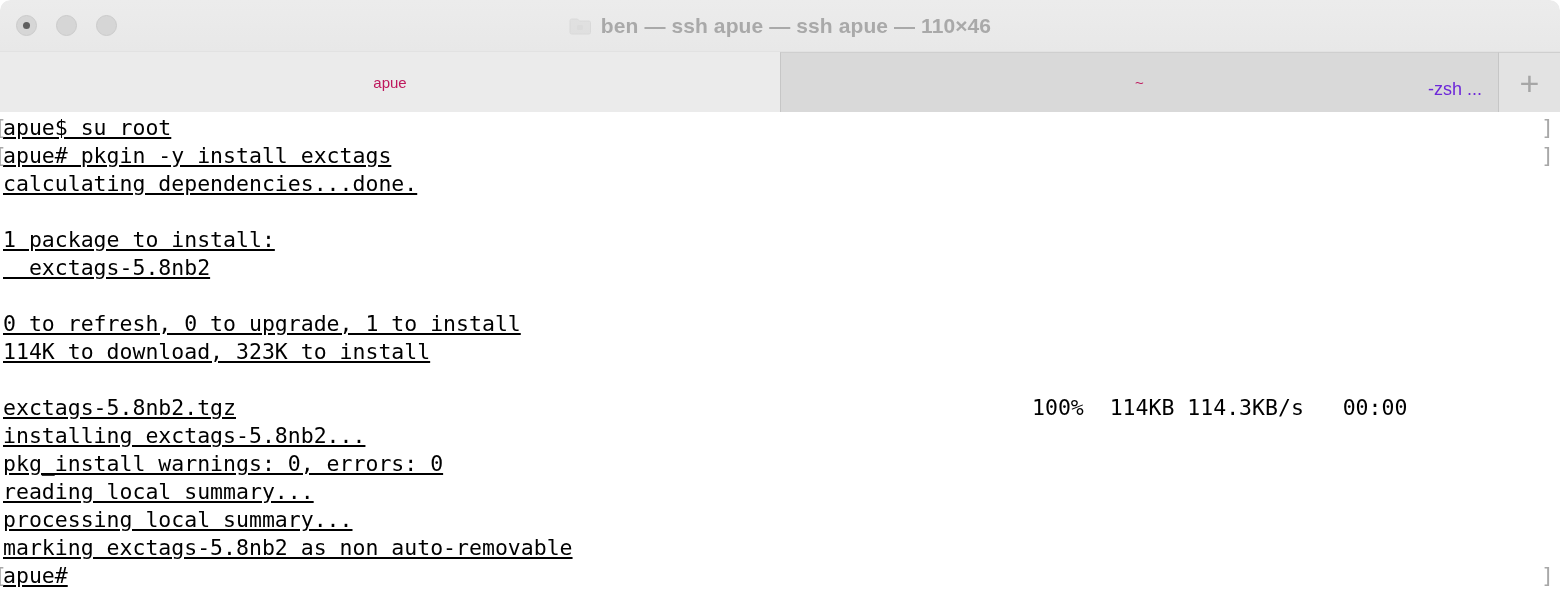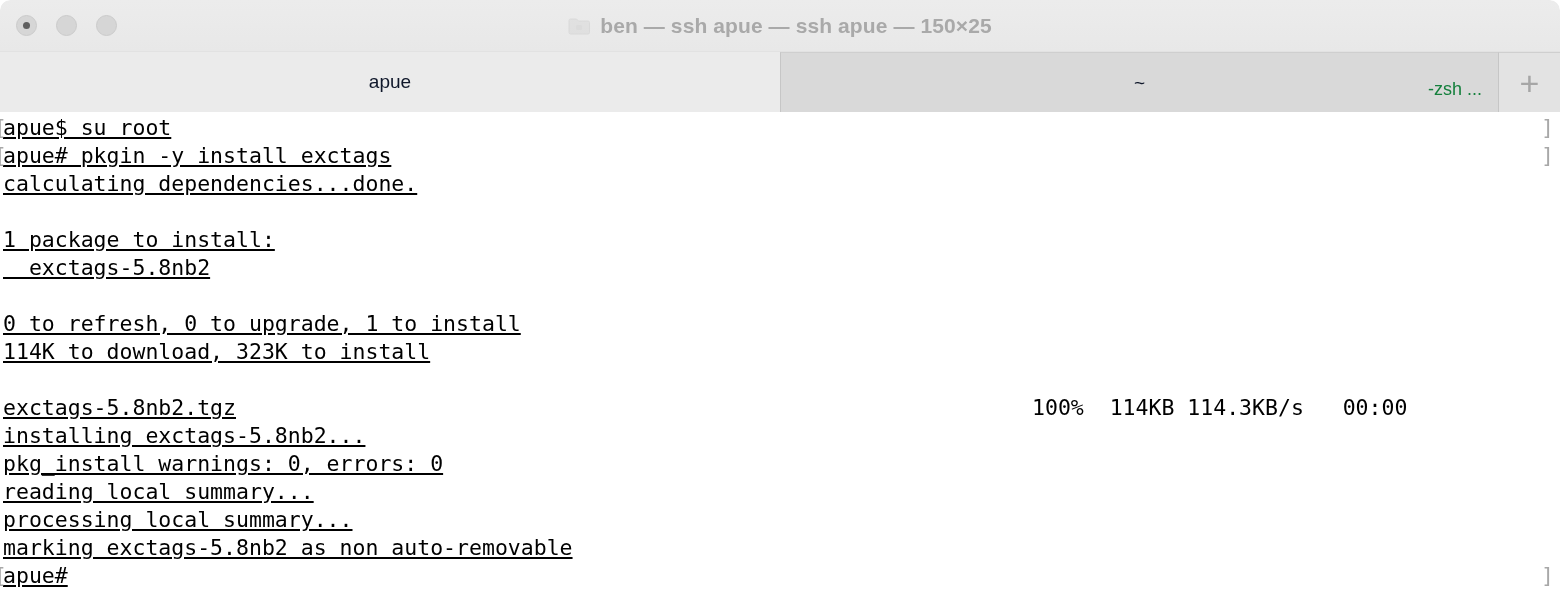--- a/index.html
+++ b/index.html
@@ -108,30 +108,30 @@
   }
   .tab.inactive {
     flex: 1 1 auto;
     background: #d9d9d9;
     border-left: 1px solid #c6c6c6;
     border-top: 1px solid #cfcfcf;
     justify-content: center;
     padding: 0 14px;
   }
   .tab-label {
-    font-size: 19px;
-    color: #0f172a;
+    font-size: 15px;
+    color: #be185d;
     white-space: nowrap;
   }
   .tab-sub {
     position: absolute;
     right: 16px;
     bottom: 12px;
     font-size: 18px;
-    color: #15803d;
+    color: #6d28d9;
     white-space: nowrap;
   }
   .newtab {
     flex: 0 0 62px;
     height: 60px;
     background: #e3e3e3;
     border-left: 1px solid #c6c6c6;
     border-top: 1px solid #cfcfcf;
     display: flex;
     align-items: center;
@@ -203,21 +203,21 @@
       </div>
       <div class="light"></div>
       <div class="light"></div>
     </div>
 
     <div class="title-wrap">
       <svg class="folder-icon" viewBox="0 0 22 18">
         <path d="M1 3.5a1.5 1.5 0 0 1 1.5-1.5h6l2 2h9.5a1.5 1.5 0 0 1 1.5 1.5v10A1.5 1.5 0 0 1 20 17H2.5A1.5 1.5 0 0 1 1 15.5z" fill="#d5d5d5" stroke="#c6c6c6" stroke-width="1"></path>
         <rect x="8" y="8" width="6" height="5" rx="1" fill="#cbcbcb"></rect>
       </svg>
-      <span class="title-text">ben — ssh apue — ssh apue — 150×25</span>
+      <span class="title-text">ben — ssh apue — ssh apue — 110×46</span>
     </div>
   </div>
 
   <div class="tabbar">
     <div class="tab active">
       <span class="tab-label">apue</span>
     </div>
     <div class="tab inactive">
       <span class="tab-label">~</span>
       <span class="tab-sub">-zsh ...</span>

